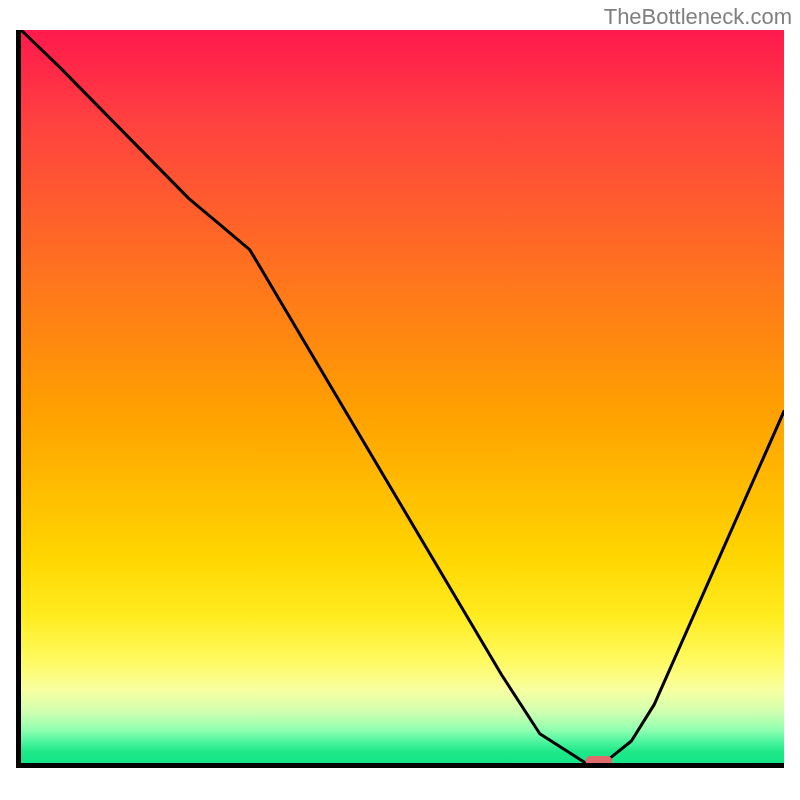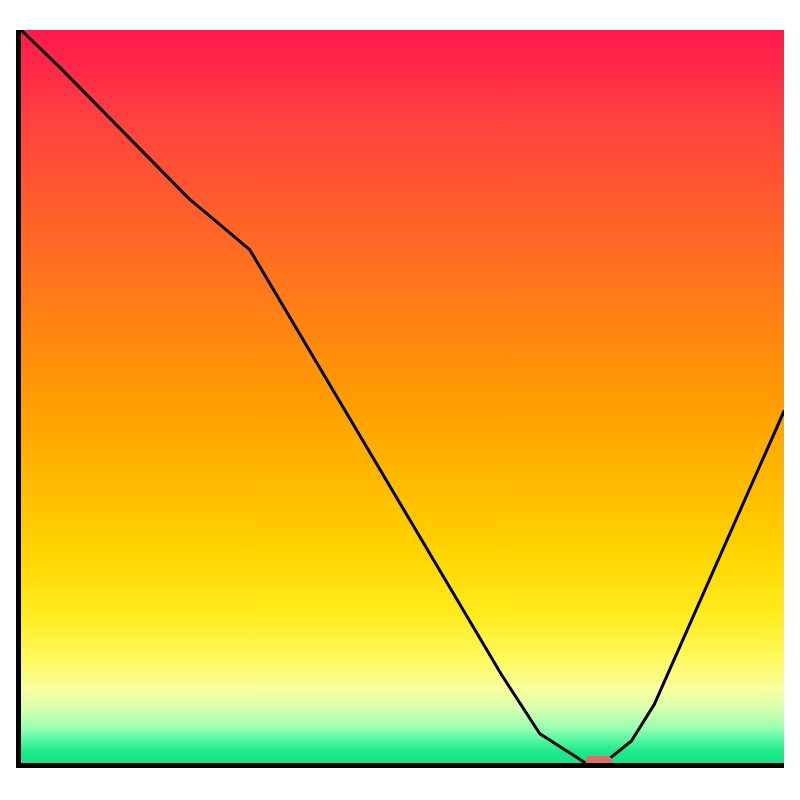--- a/index.html
+++ b/index.html
@@ -60,20 +60,21 @@
     position: absolute;
     inset: 0;
     width: 100%;
     height: 100%;
   }
 </style>
 </head>
 <body>
 
 <div class="chart-container">
+  <div class="watermark">TheBottleneck.com</div>
   <div class="plot-area">
     <div class="gradient-bg"></div>
     <svg id="curve-svg" viewBox="0 0 763 733" preserveAspectRatio="none">
         <path d="M0.0 0.0 L38.1 36.6 L167.9 168.6 L198.4 194.2 L228.9 219.9 L480.7 645.0 L518.8 703.7 L564.6 733.0 L579.9 733.0 L587.5 729.3 L610.4 711.0 L633.3 674.4 L763.0 381.2" fill="none" stroke="#000000" stroke-width="3" stroke-linecap="round" stroke-linejoin="round"></path>
         <rect x="564.6" y="726.0" width="26.7" height="10.0" rx="5.0" ry="5.0" fill="#e16b6b"></rect>
       </svg>
   </div>
 </div>
 
 </body></html>

